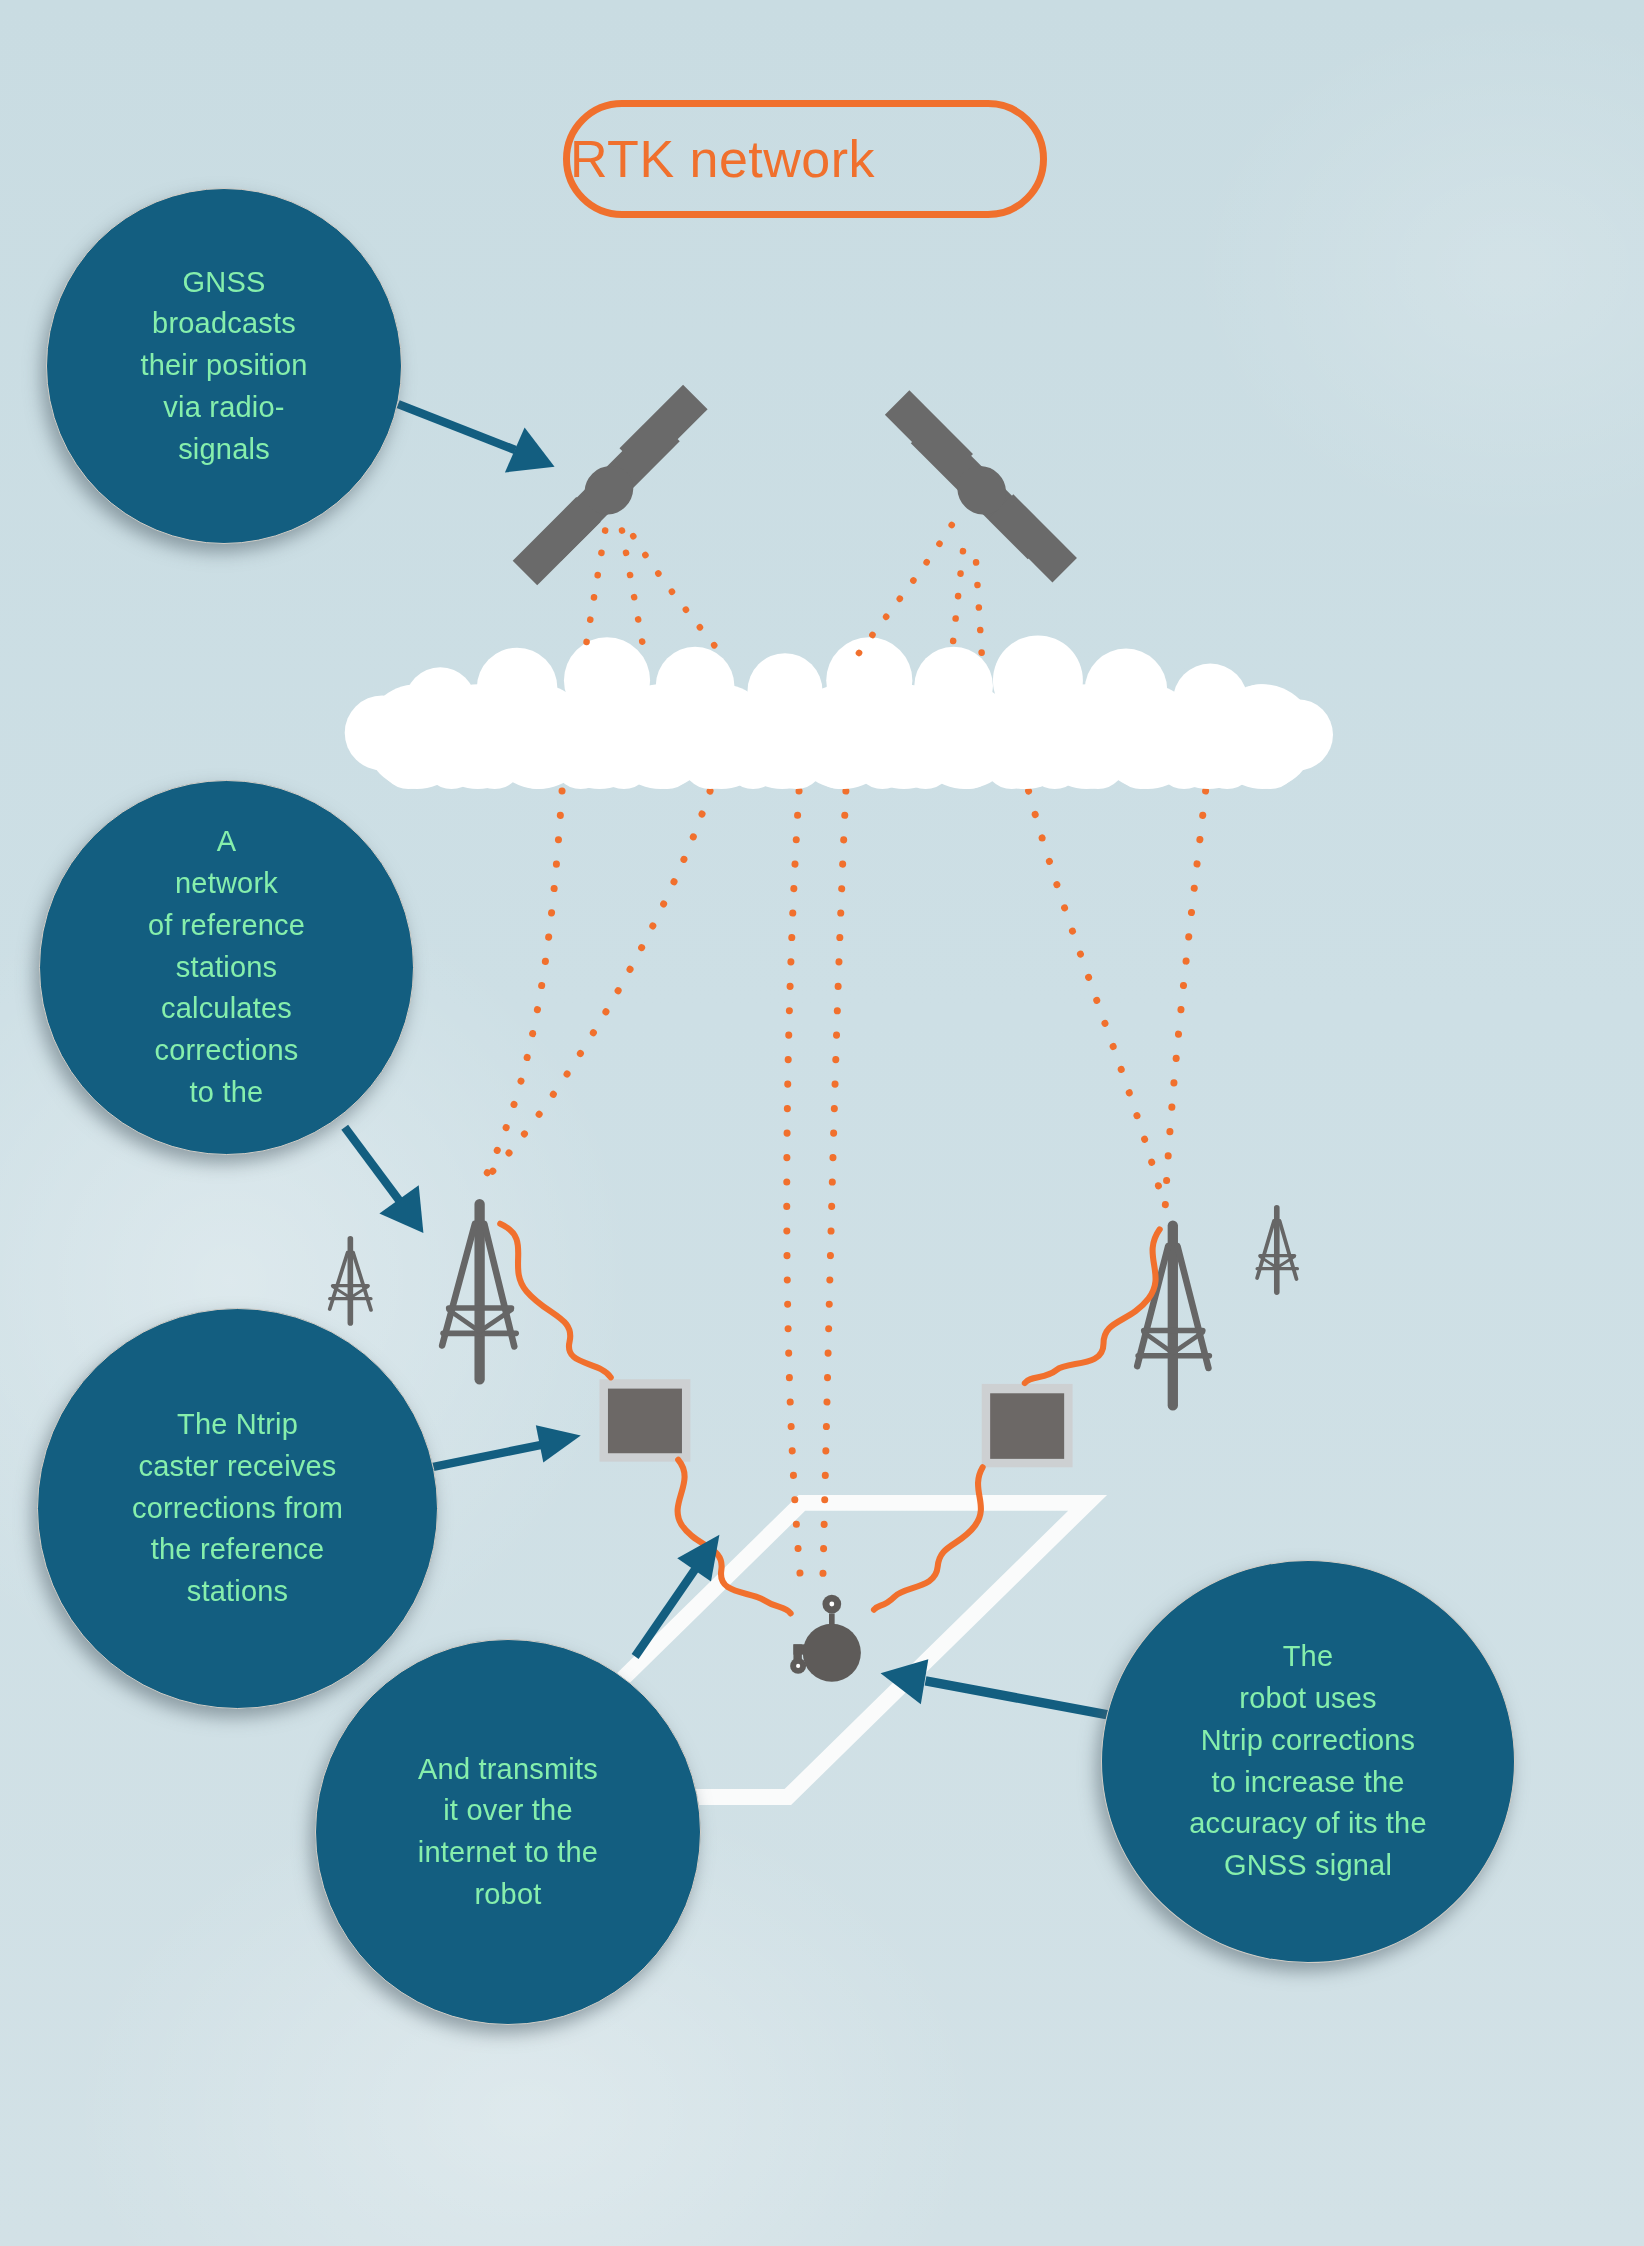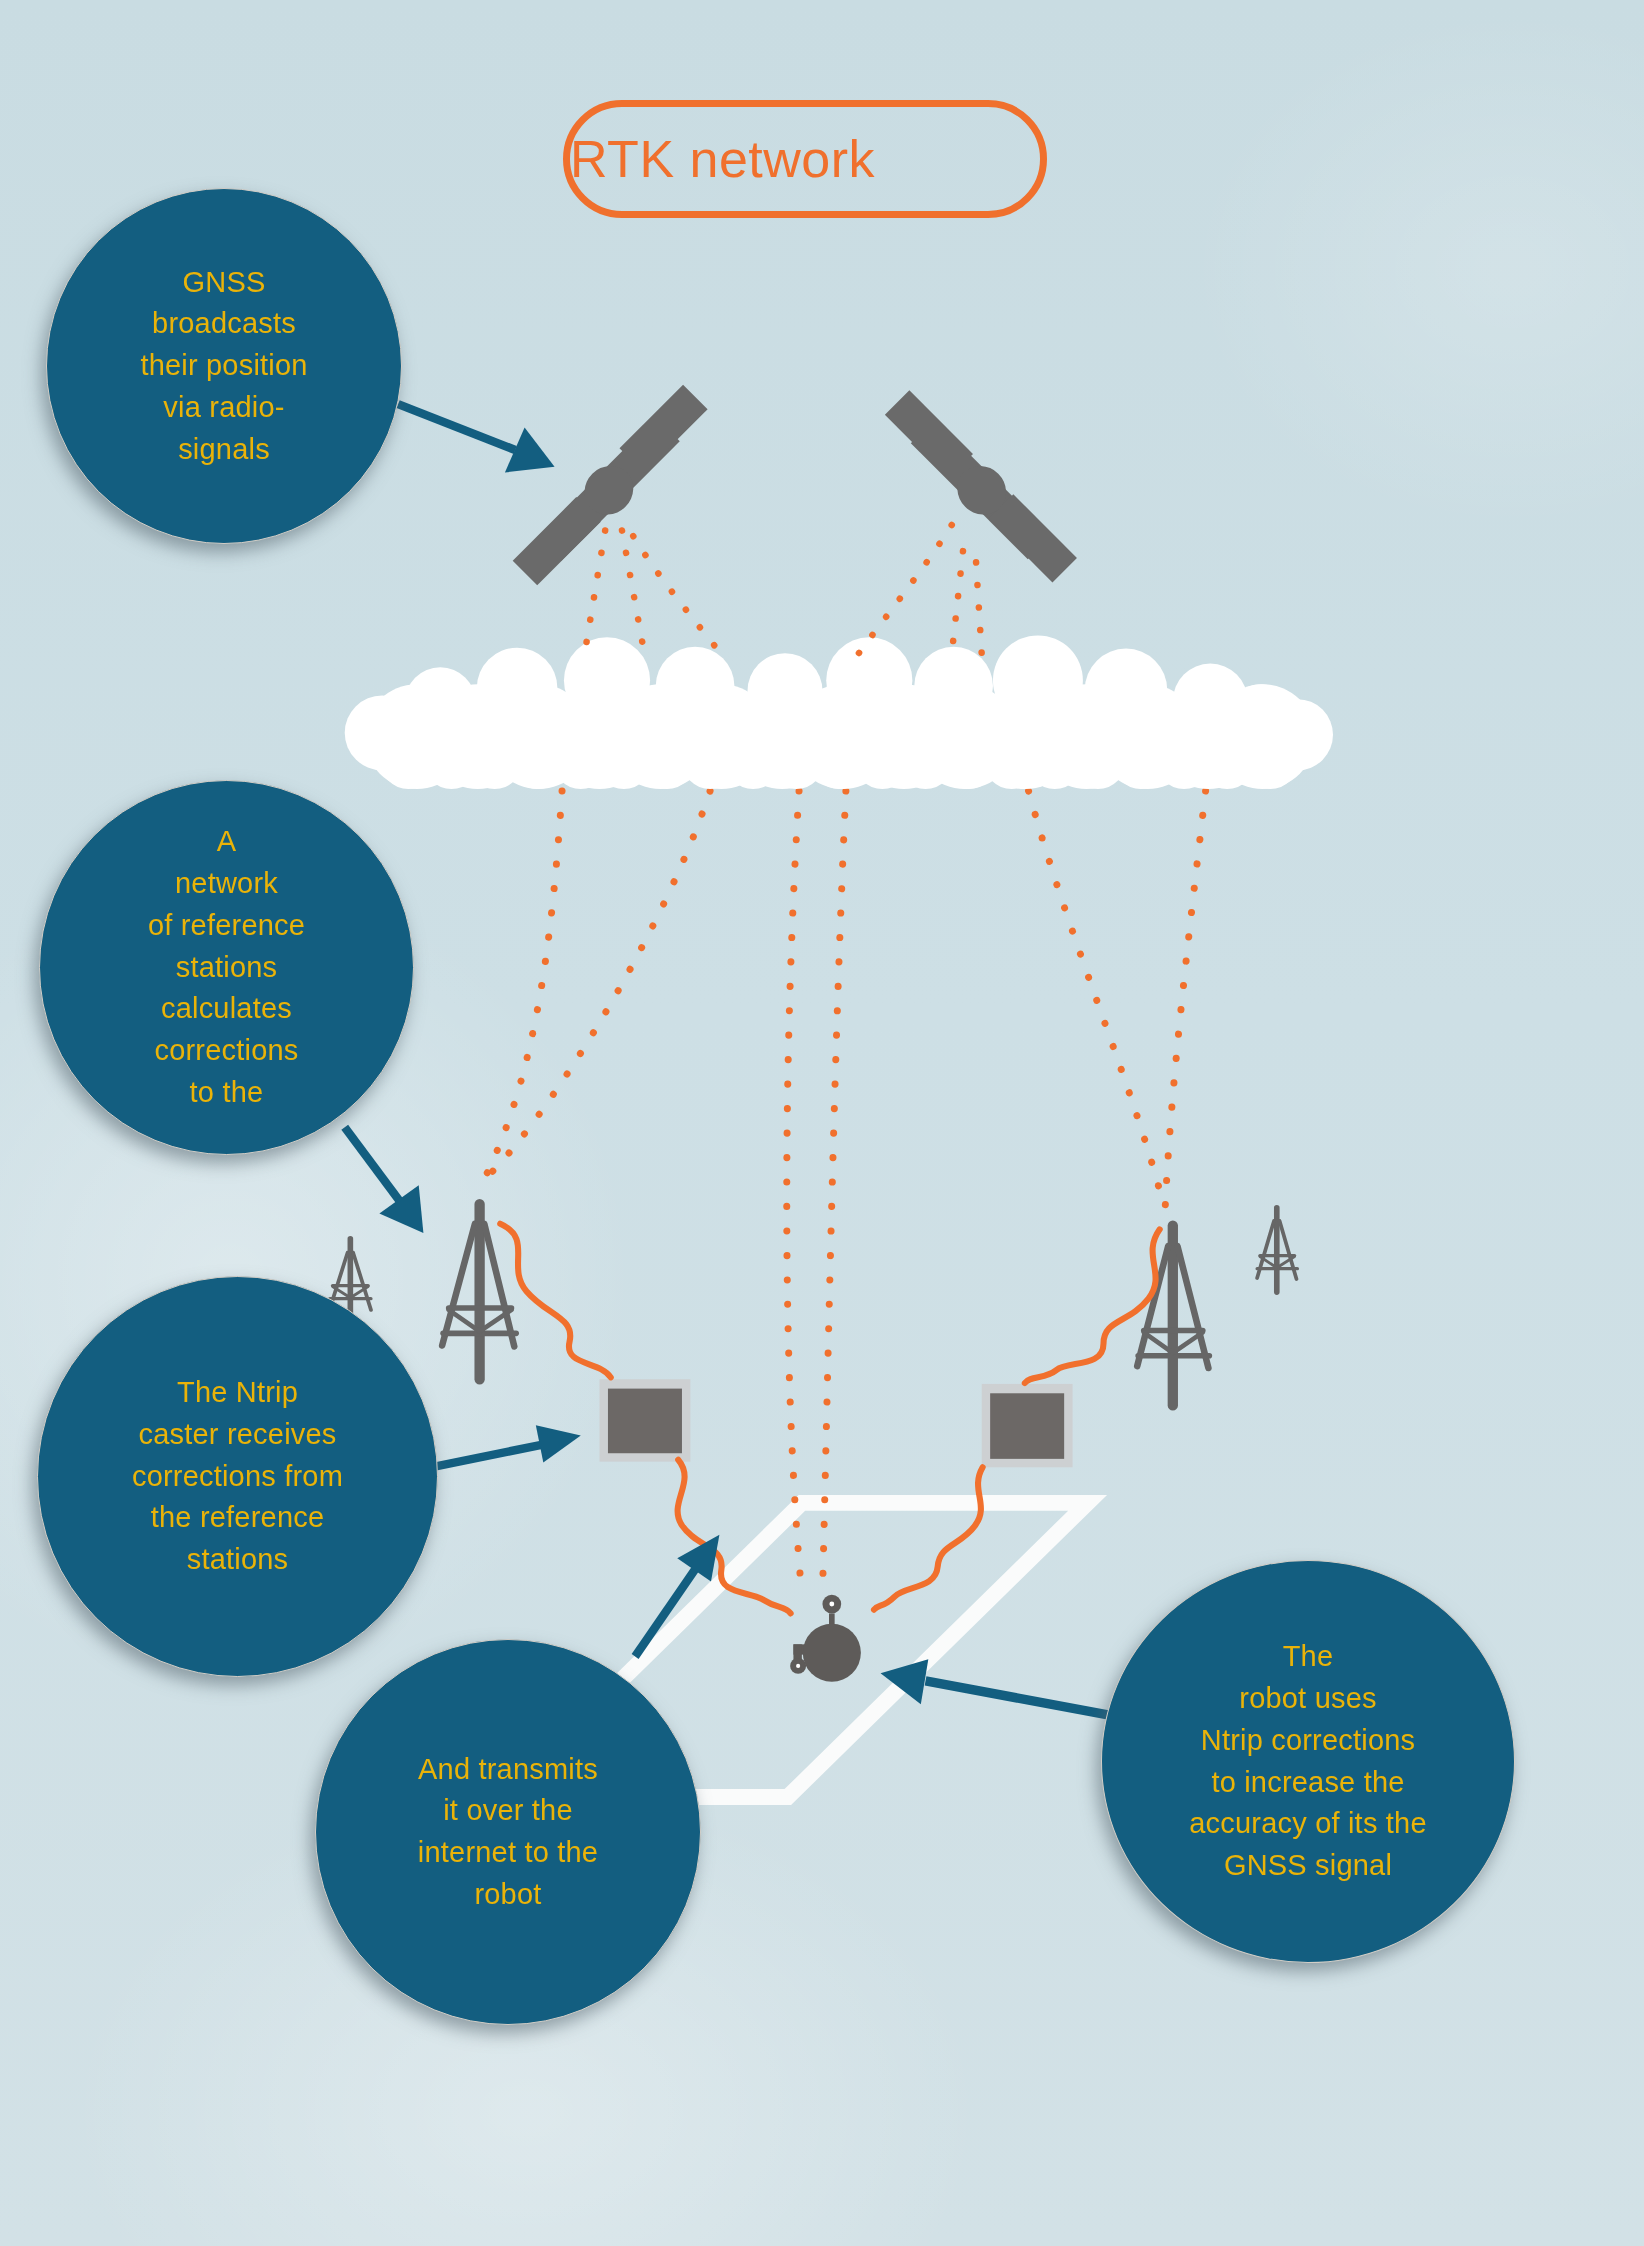--- a/index.html
+++ b/index.html
@@ -22,21 +22,21 @@
   .bubble{
     position:absolute;
     background:#135e80;
     border:1.9px solid #d2cec7;
     border-radius:50%;
     box-shadow:-4.7px 8.4px 17px rgba(84,101,110,.55);
     display:flex;align-items:center;justify-content:center;
     text-align:center;
   }
   .bubble .btxt{
-    color:#eab308;
+    color:#86efac;
     font-size:29px;
     line-height:1.44;
     white-space:pre-line;
     letter-spacing:0.2px;
   }
   .titlebox{
     position:absolute;
     left:563px;top:100px;width:484px;height:118px;
     border:7.5px solid #f0702d;
     border-radius:66px;
@@ -247,21 +247,21 @@
   <div class="bubble" style="left:39px;top:780px;width:373px;height:373px;">
     <div class="btxt">A
 network
 of reference
 stations
 calculates
 corrections
 to the</div>
   </div>
 
-  <div class="bubble" style="left:37px;top:1276px;width:399px;height:399px;">
+  <div class="bubble" style="left:37px;top:1308px;width:399px;height:399px;">
     <div class="btxt">The Ntrip
 caster receives
 corrections from
 the reference
 stations</div>
   </div>
 
   <div class="bubble" style="left:315px;top:1639px;width:384px;height:384px;">
     <div class="btxt">And transmits
 it over the

